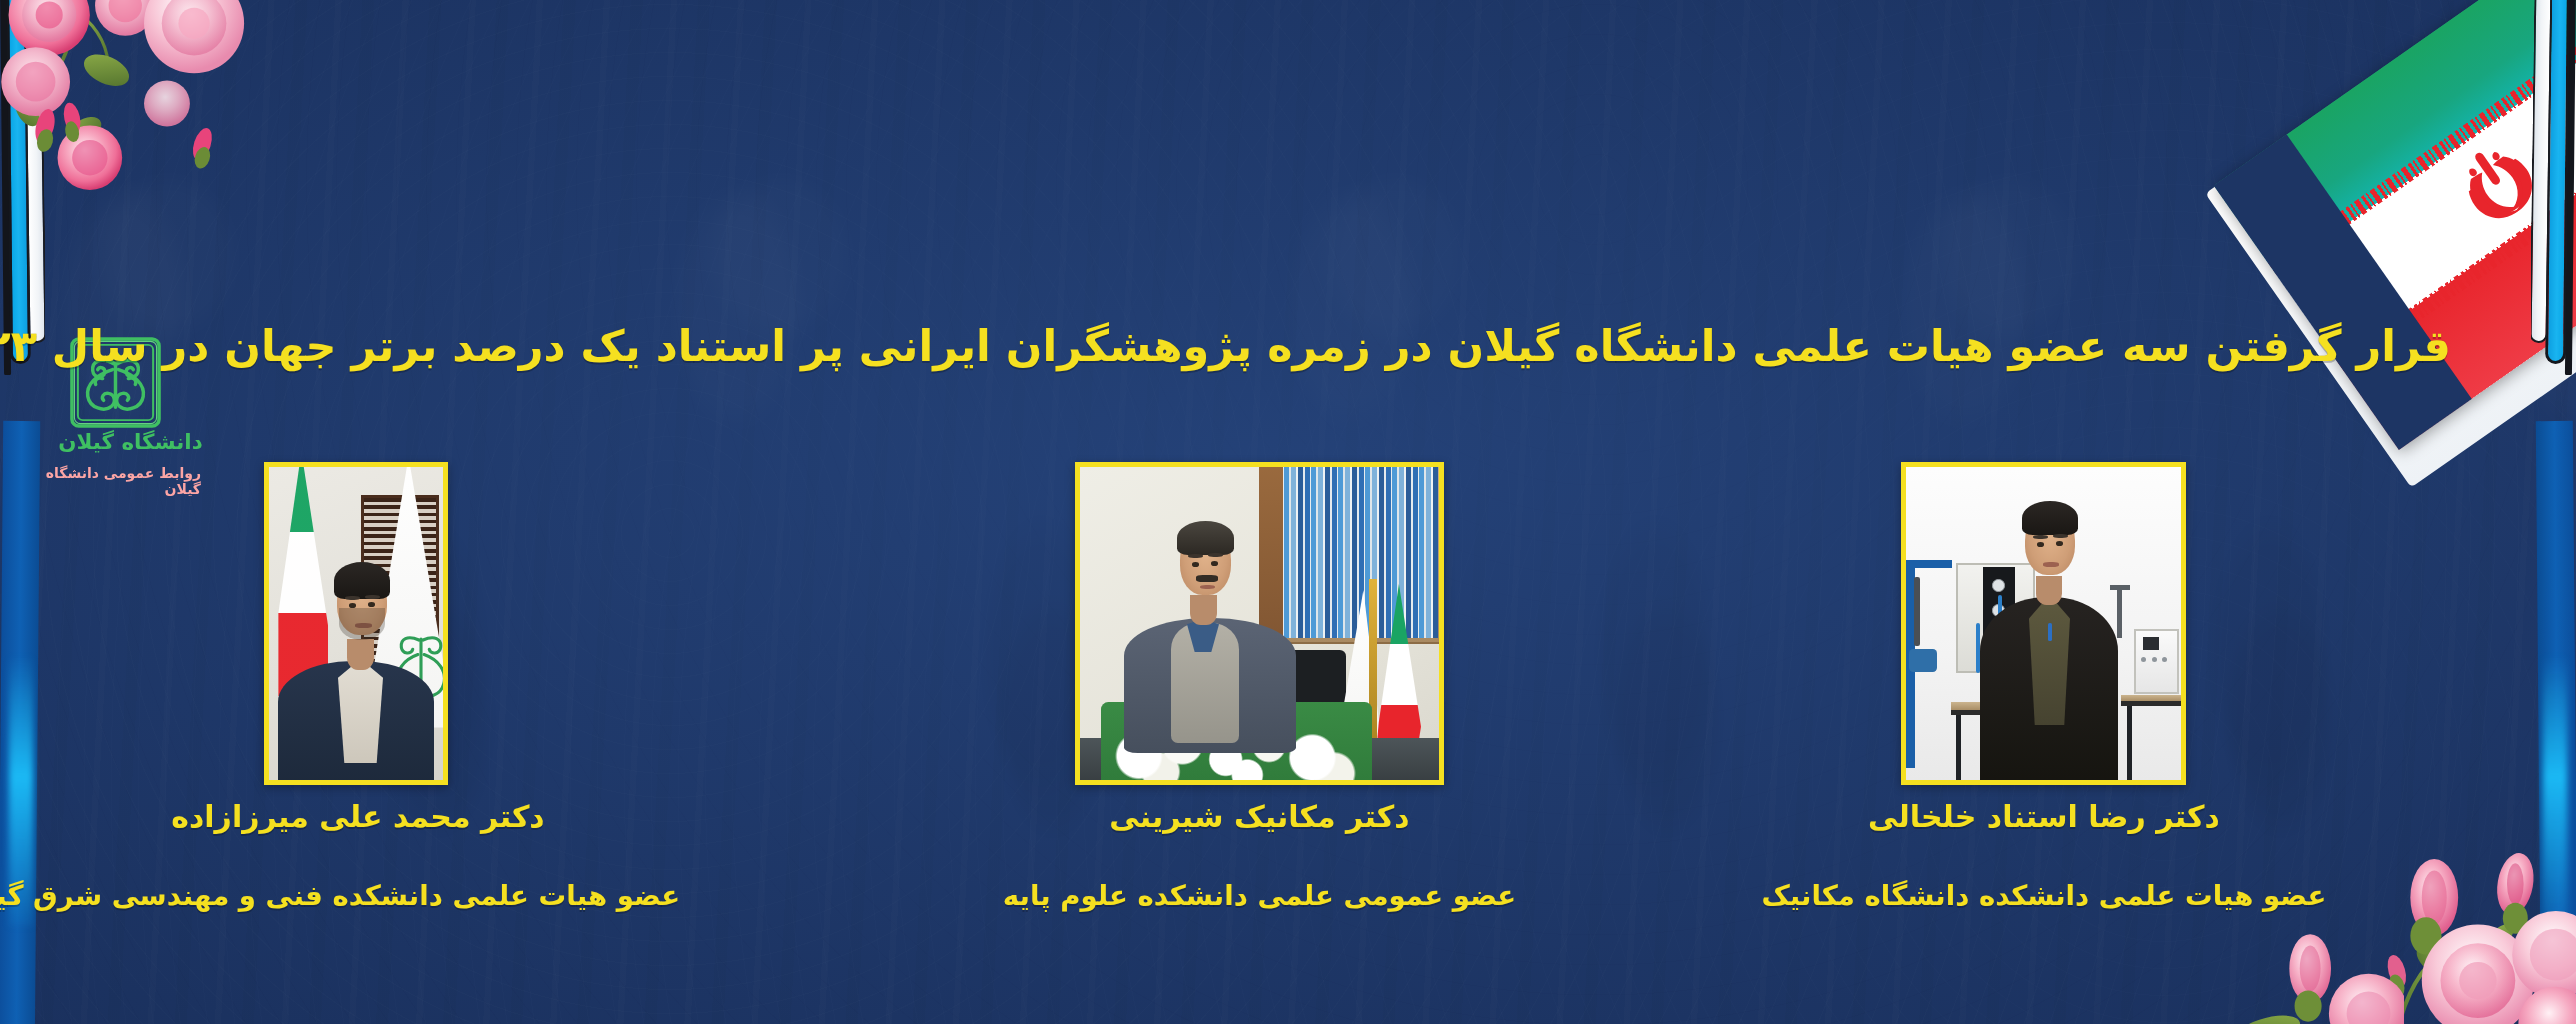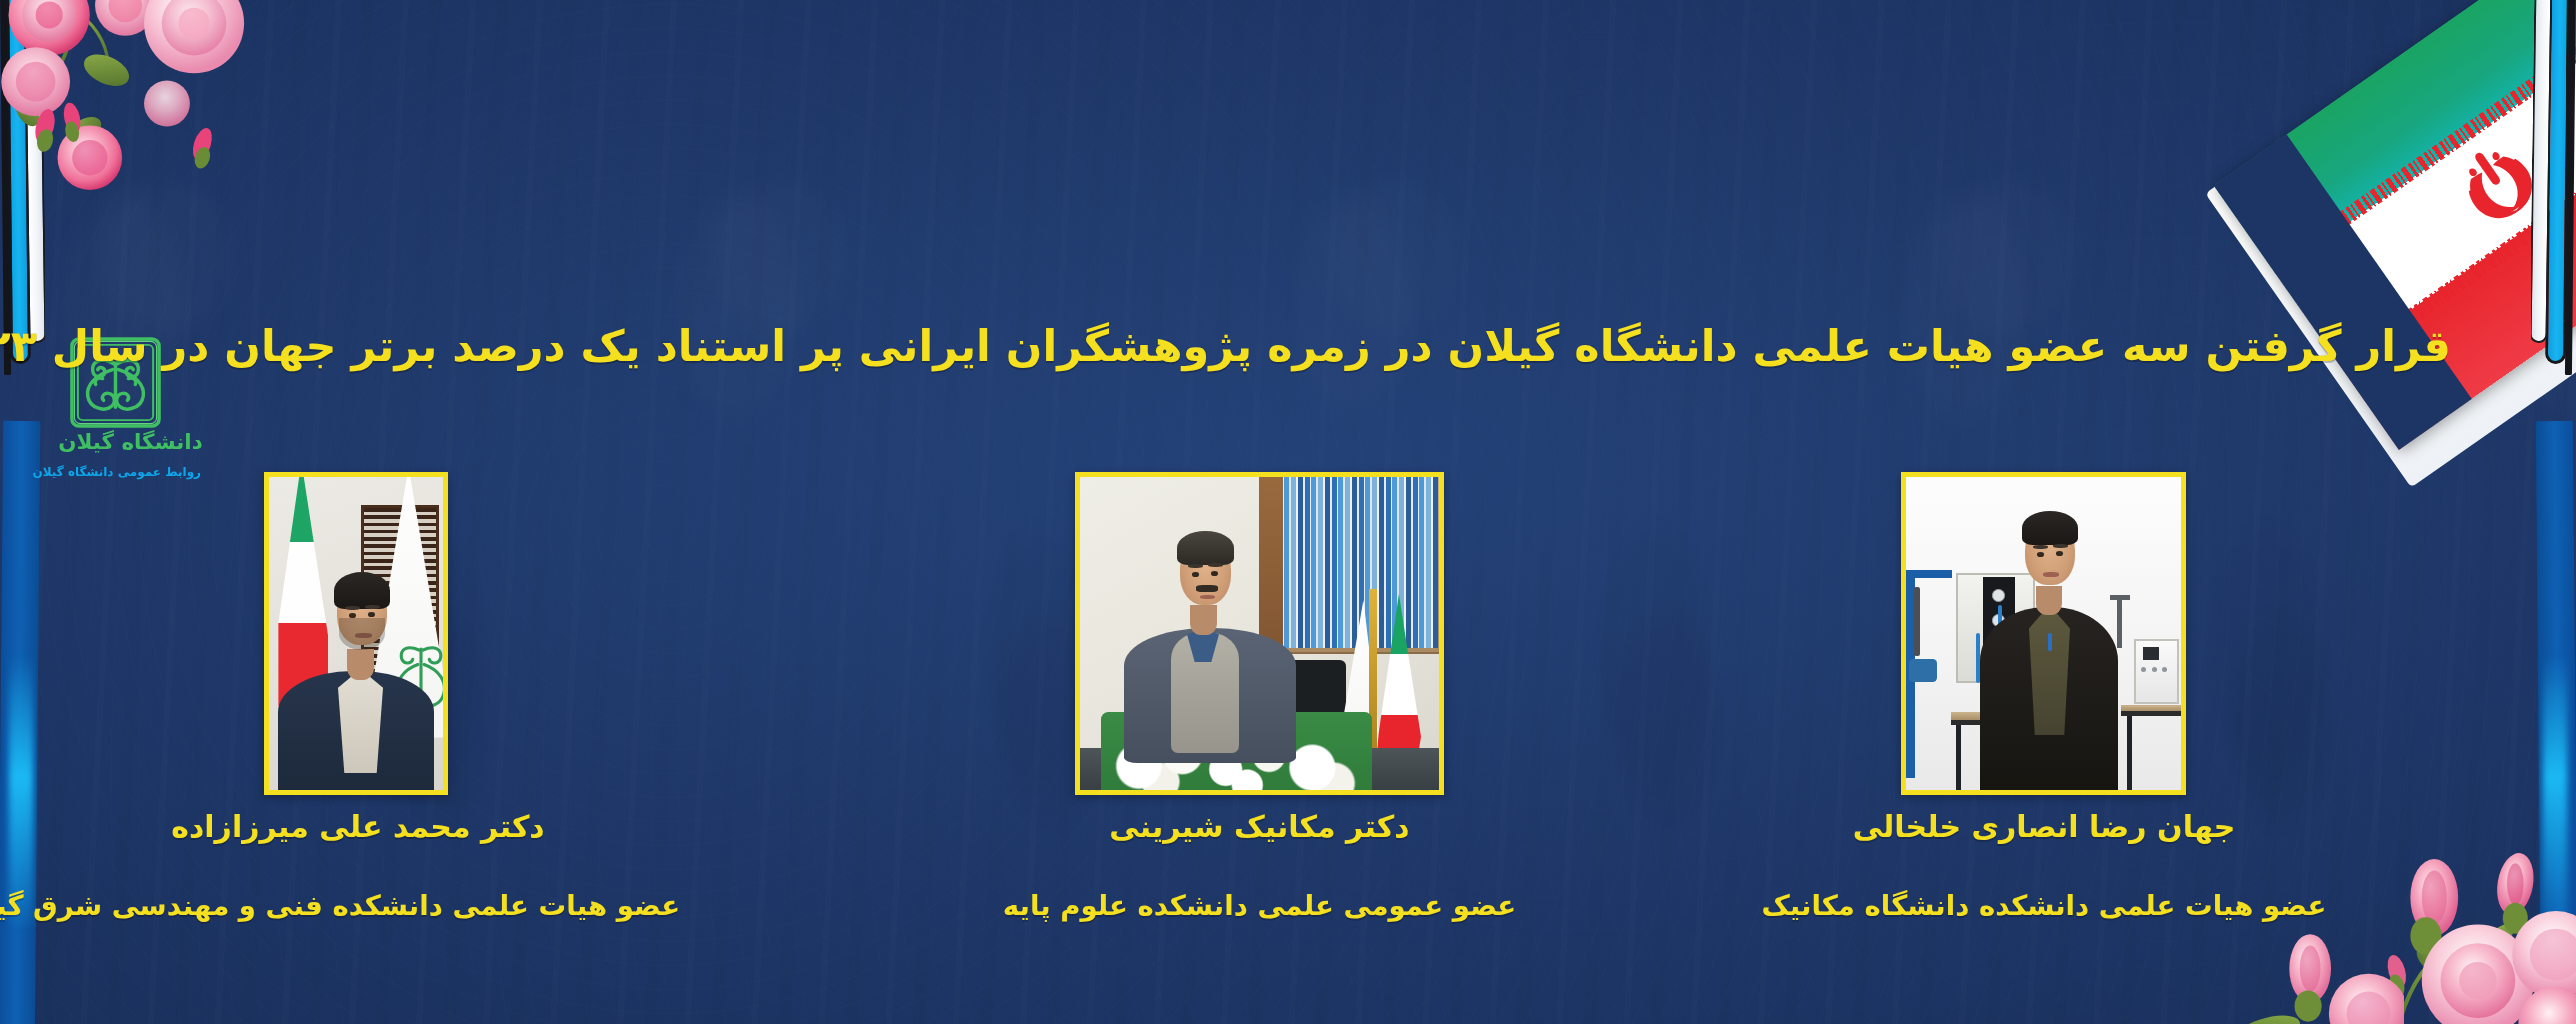--- a/index.html
+++ b/index.html
@@ -135,21 +135,21 @@
   .logo-mark{width:99px;height:99px;margin:0 auto;display:block;}
   .logo-word{
     display:block;margin-top:-2.1px;
     color:#3fbf62;font-size:21px;font-weight:bold;
     letter-spacing:0.5px;
     direction:rtl;
     transform:scaleX(1.02);
   }
   .logo-pr{
     display:block;margin-top:11.4px;
-    color:#0ea5e9;font-size:12px;font-weight:bold;direction:rtl;
+    color:#fca5a5;font-size:14px;font-weight:bold;direction:rtl;
   }
 
   
   .headline{
     position:absolute;
     left:198px;right:125px;top:322px;
     text-align:center;
     direction:rtl;
     color:#f5e020;
     font-size:43px;
@@ -157,21 +157,21 @@
     line-height:1.15;
     white-space:nowrap;
     text-shadow:0 1.6px 0 rgba(0,0,0,.22), 0 0 1px rgba(0,0,0,.25);
   }
 
   
   .photo-row{
     position:absolute;left:0;right:0;top:458px;height:333px;
   }
   .person{
-    position:absolute;top:14px;
+    position:absolute;top:4px;
   }
   .frame{
     border:5.7px solid #f5e020;
     background:#fff;
     overflow:hidden;
     box-shadow:0 2.6px 9.4px rgba(0,0,0,.32);
   }
   .photo{
     position:relative;width:100%;height:100%;overflow:hidden;
     background:#d9d9d9;
@@ -576,21 +576,21 @@
             <div class="brow" style="left:127px;top:68px;width:14.6px;height:4.2px;"></div>
             <div class="brow" style="left:147px;top:67px;width:14.6px;height:4.2px;"></div>
             <div class="eye" style="left:131px;top:75px;width:6.8px;height:4.7px;"></div>
             <div class="eye" style="left:150px;top:74px;width:6.8px;height:4.7px;"></div>
             <div class="mouth" style="left:137px;top:95px;width:15.6px;height:4.7px;"></div>
             <div style="position:absolute;left:142px;top:156px;width:4.2px;height:17.7px;background:#2b6fc4;border-radius:1.6px;"></div>
           </div>
         </div>
       </div>
       <div class="caption" style="left:-99px;top:338px;width:484px;">
-        <div class="cap-name">جهان رضا انصاری خلخالی</div>
+        <div class="cap-name">دکتر رضا استناد خلخالی</div>
       </div>
       <div class="caption" style="left:-172px;top:396px;width:630px;">
         <div class="cap-role">عضو هیات علمی دانشکده دانشگاه مکانیک</div>
       </div>
     </div>
 
   </div>
 </div>
 
 

